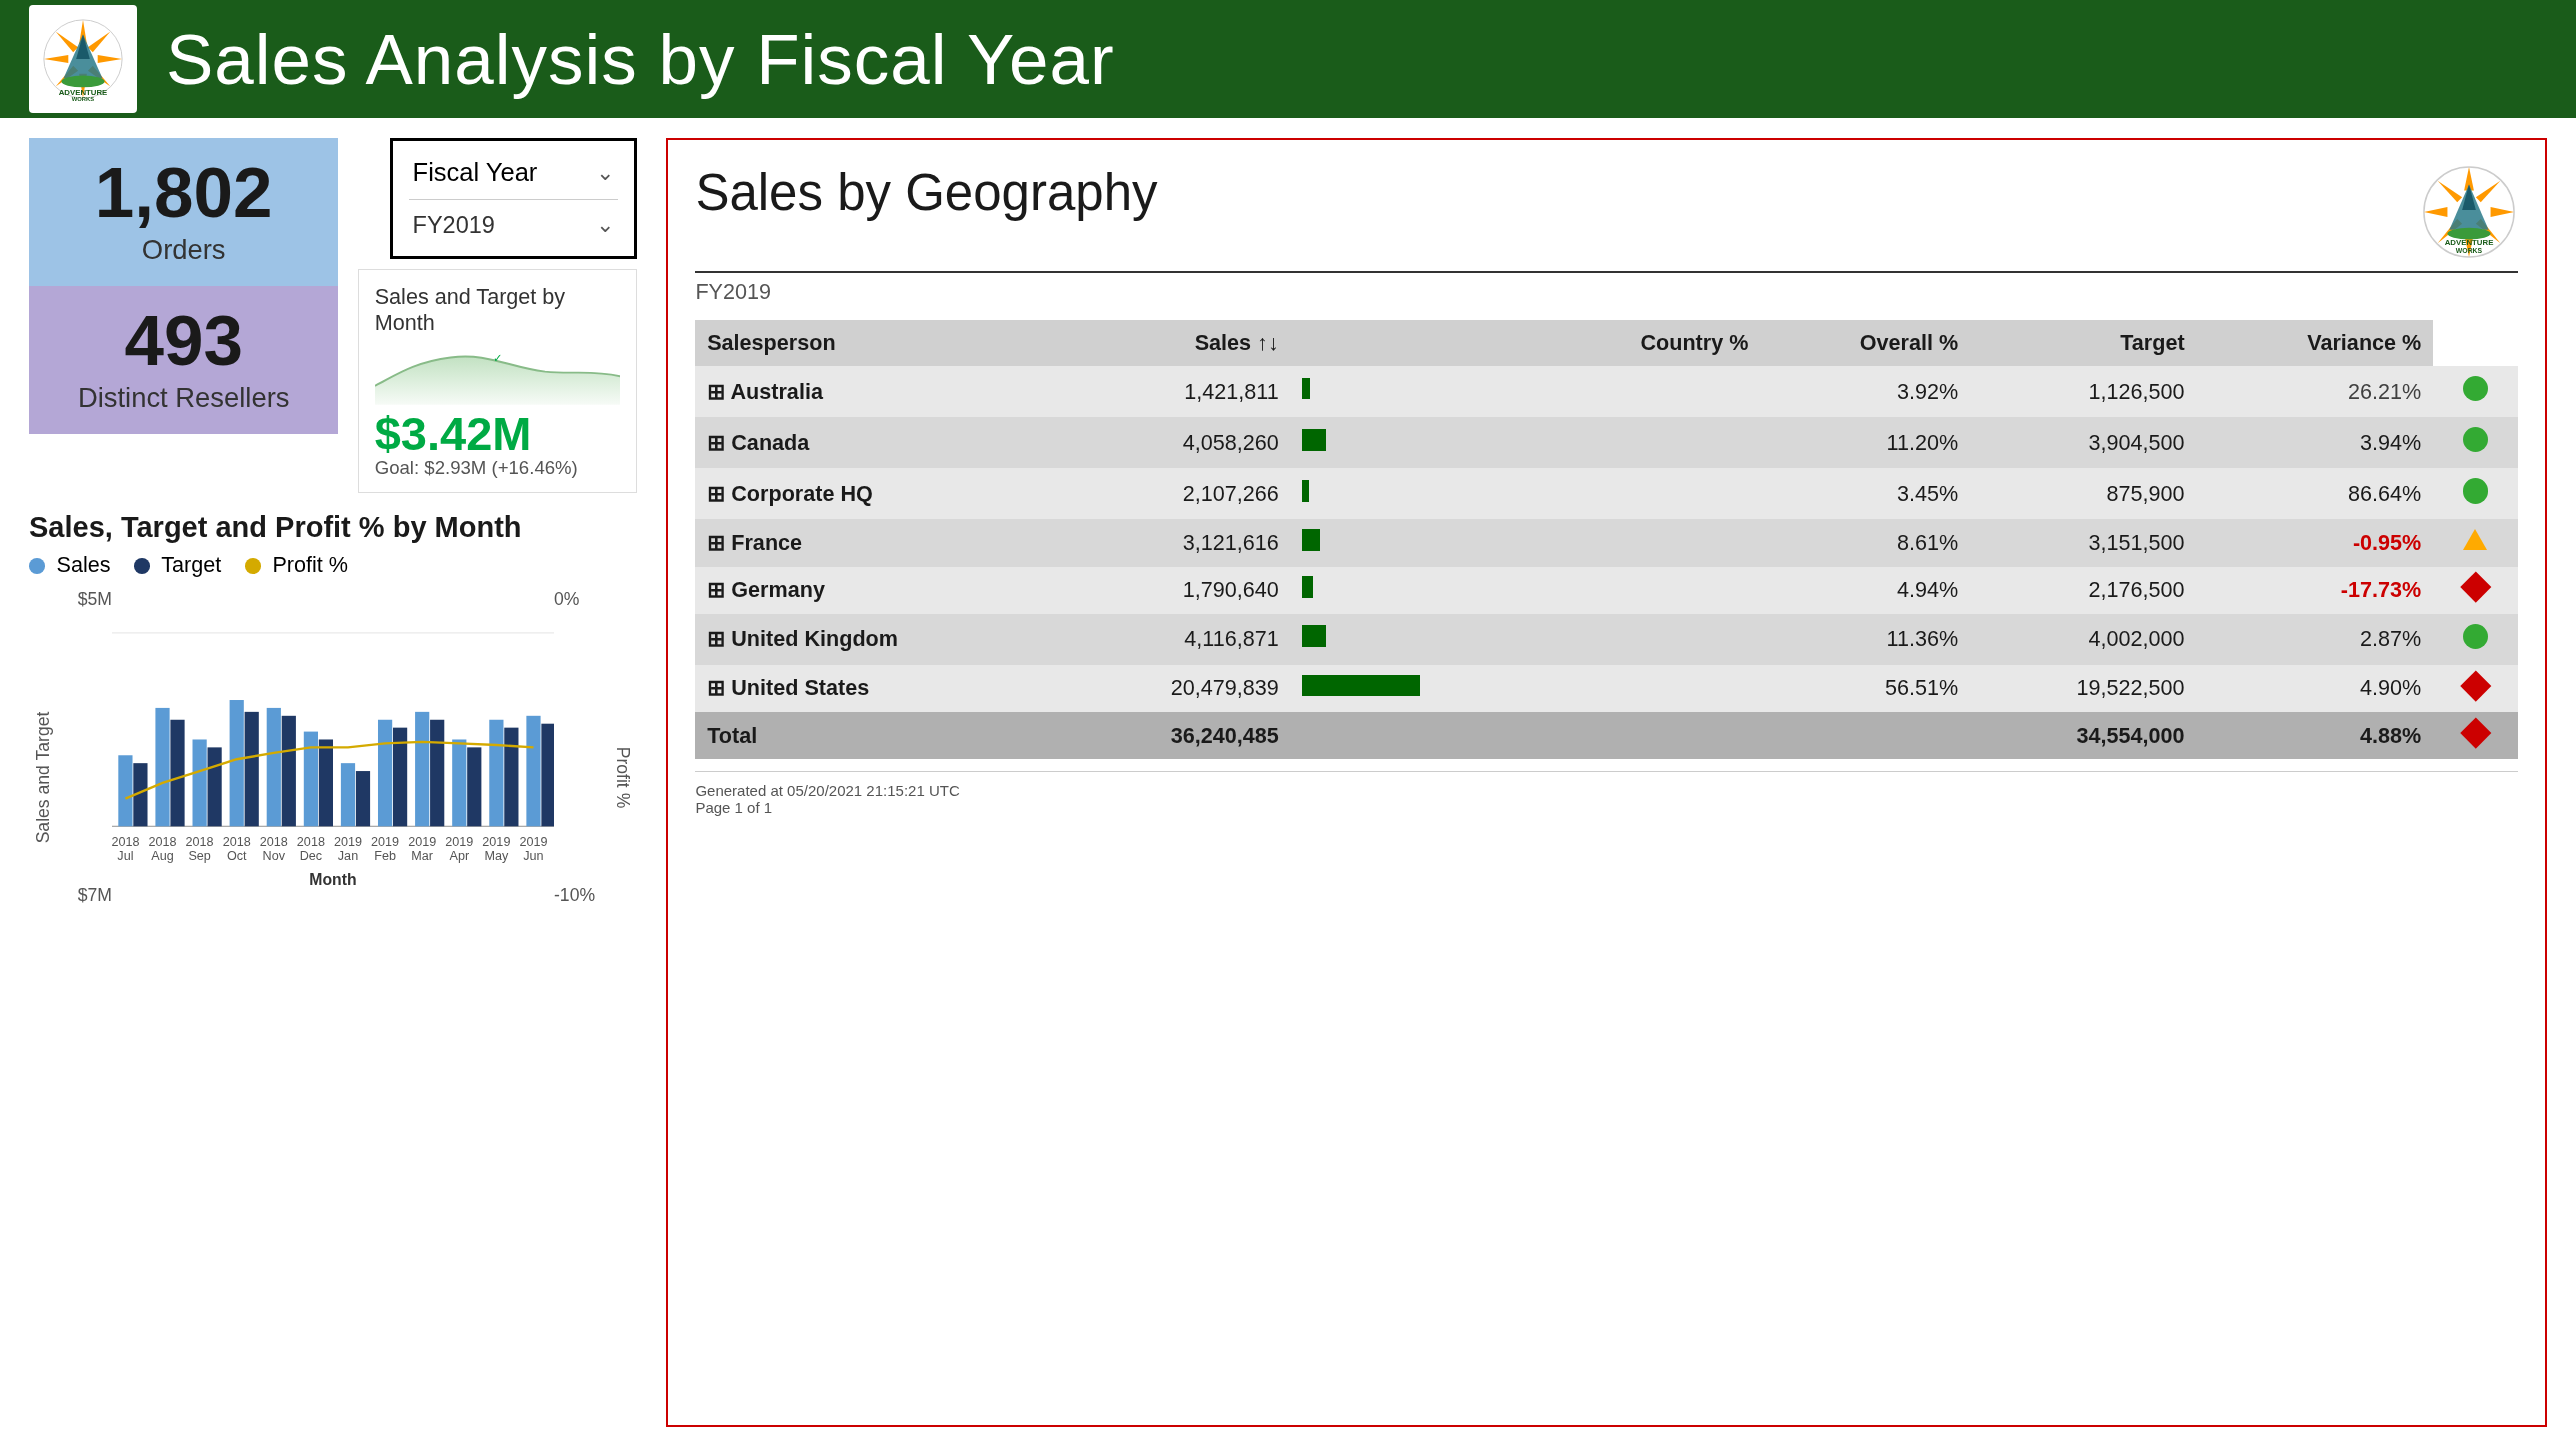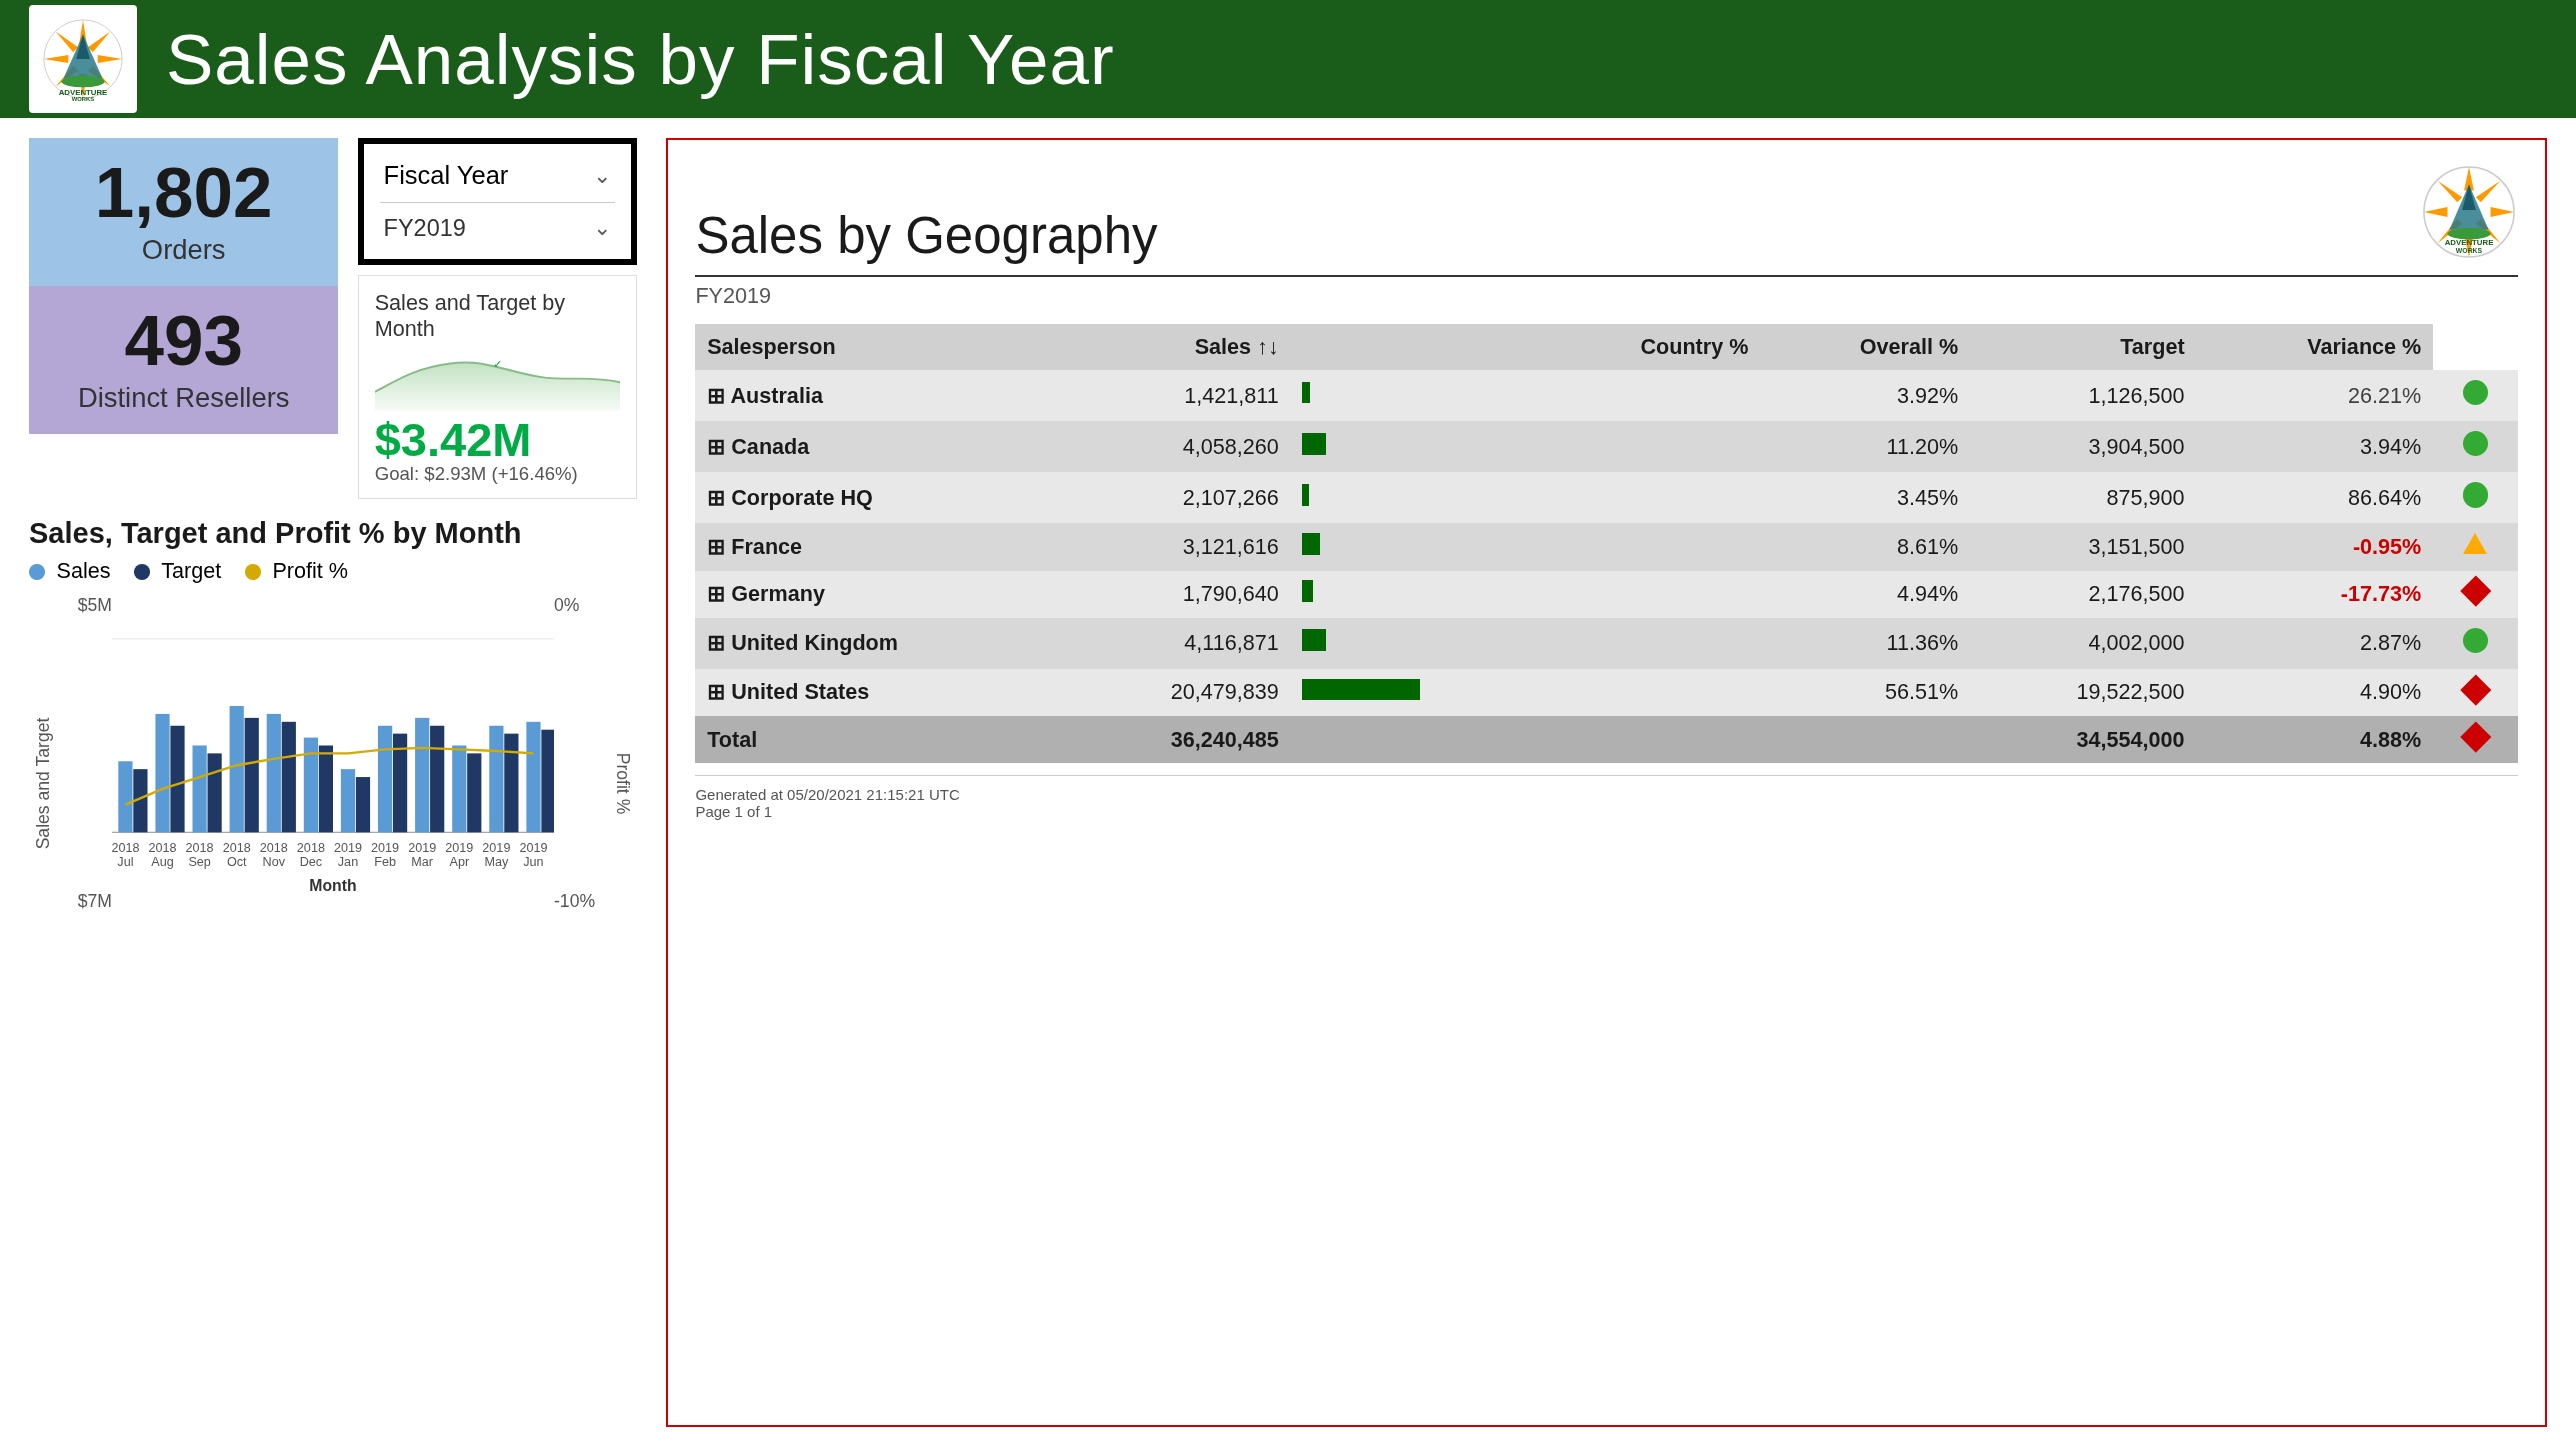--- a/index.html
+++ b/index.html
@@ -118,21 +118,20 @@
       justify-content: space-between;
       align-items: flex-start;
       border-bottom: 2px solid #333;
       padding-bottom: 9.8px;
       margin-bottom: 5.9px;
     }
     .geo-title {
       font-size: 51px;
       font-weight: 300;
       color: #1a1a1a;
-      margin-top: 43px;
     }
     .geo-year {
       font-size: 21.6px;
       color: #555;
       margin-bottom: 15.7px;
     }
 
     
     .geo-table {
       width: 100%;
@@ -217,21 +216,21 @@
           <div class="kpi-label">Orders</div>
         </div>
         <div class="kpi-card purple">
           <div class="kpi-number">493</div>
           <div class="kpi-label">Distinct Resellers</div>
         </div>
       </div>
 
       <div style="display:flex; flex-direction:column; gap:9.8px; width:279px;">
 
-        <div style="border: 6px solid #000000; padding:9.8px 15.7px; background:#fff;">
+        <div style="border: 3px solid #000000; padding:9.8px 15.7px; background:#fff;margin-left:32px;">
           <div class="filter-row">
             <span>Fiscal Year</span>
             <span class="chevron">⌄</span>
           </div>
           <hr class="filter-divider">
           <div class="filter-row">
             <span class="filter-value">FY2019</span>
             <span class="chevron">⌄</span>
           </div>
         </div>

